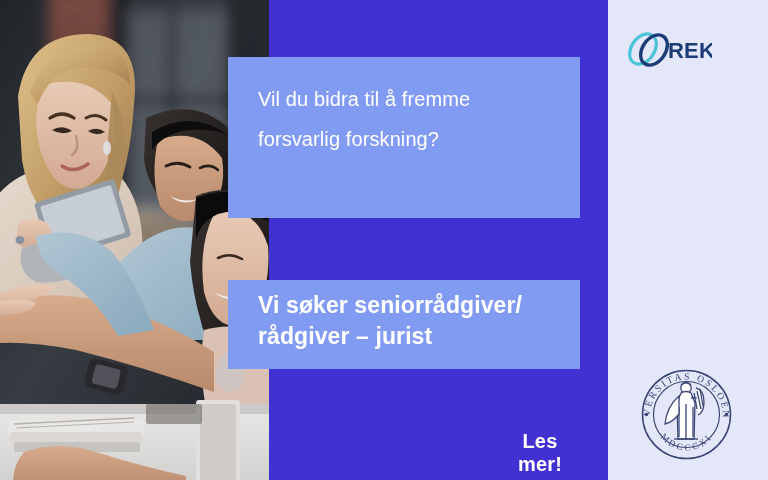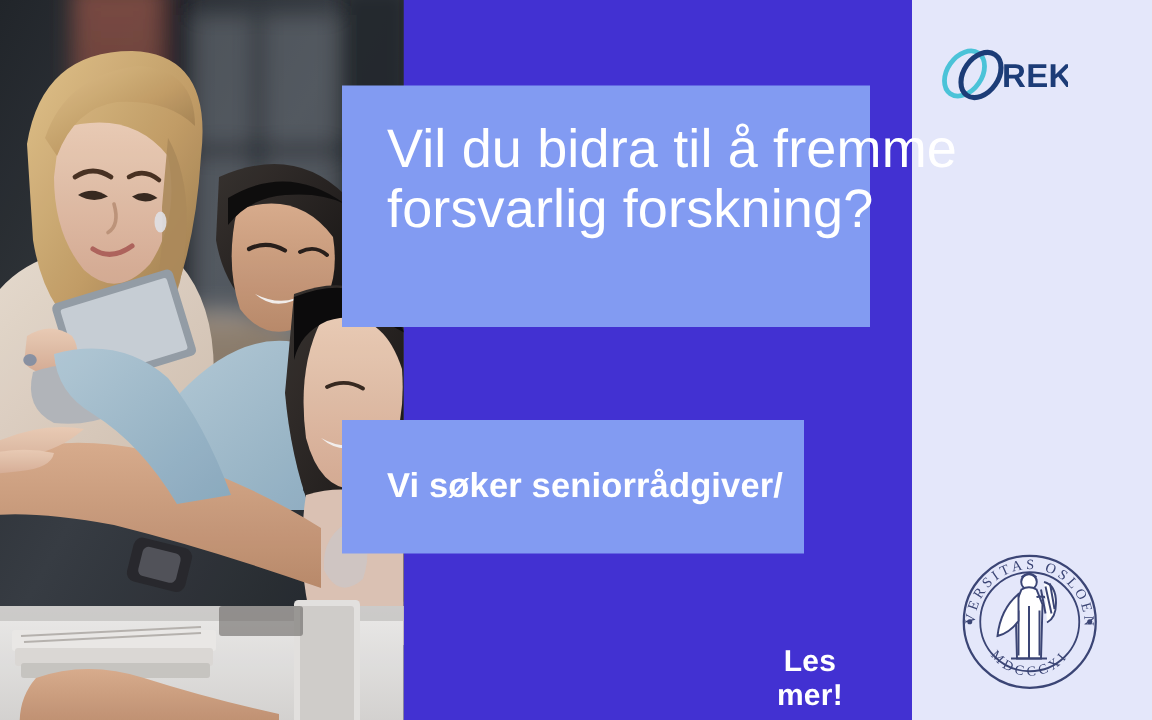--- a/index.html
+++ b/index.html
@@ -42,30 +42,30 @@
     position:absolute;
     background:#829BF2;
     color:#FFFFFF;
   }
   #headline-box {
     left:228px; top:57px;
     width:352px; height:161px;
     padding:22px 0 0 30px;
   }
   #headline-box .line {
-    font-size:36px;
+    font-size:20px;
     line-height:40px;
     font-weight:400;
     letter-spacing:0.1px;
     white-space:nowrap;
   }
   #jobtitle-box {
     left:228px; top:280px;
-    width:308px; height:89px;
-    padding:28px 0 0 30px;
+    width:352px; height:89px;
+    padding:10px 0 0 30px;
   }
   #jobtitle-box .line {
     font-size:23px;
     line-height:31px;
     font-weight:700;
     letter-spacing:0.1px;
     white-space:nowrap;
   }
 
   
@@ -262,20 +262,21 @@
     </svg>
   </div>
 
   <div class="txtbox" id="headline-box">
     <div class="line">Vil du bidra til å fremme</div>
     <div class="line">forsvarlig forskning?</div>
   </div>
 
   <div class="txtbox" id="jobtitle-box">
     <div class="line">Vi søker seniorrådgiver/</div>
+    <div class="line">rådgiver – jurist</div>
   </div>
 
   <div id="cta">Les mer!</div>
 
   <div id="rek-logo">
     <svg width="88" height="46" viewBox="0 0 88 46" xmlns="http://www.w3.org/2000/svg">
       <g>
         <ellipse cx="19" cy="23" rx="16.5" ry="11.5" transform="rotate(-55 19 23)" fill="none" stroke="#4BC3D8" stroke-width="3.2"></ellipse>
         <ellipse cx="30" cy="24" rx="16.5" ry="11.5" transform="rotate(-55 30 24)" fill="none" stroke="#1C3C77" stroke-width="3.4"></ellipse>
       </g>

